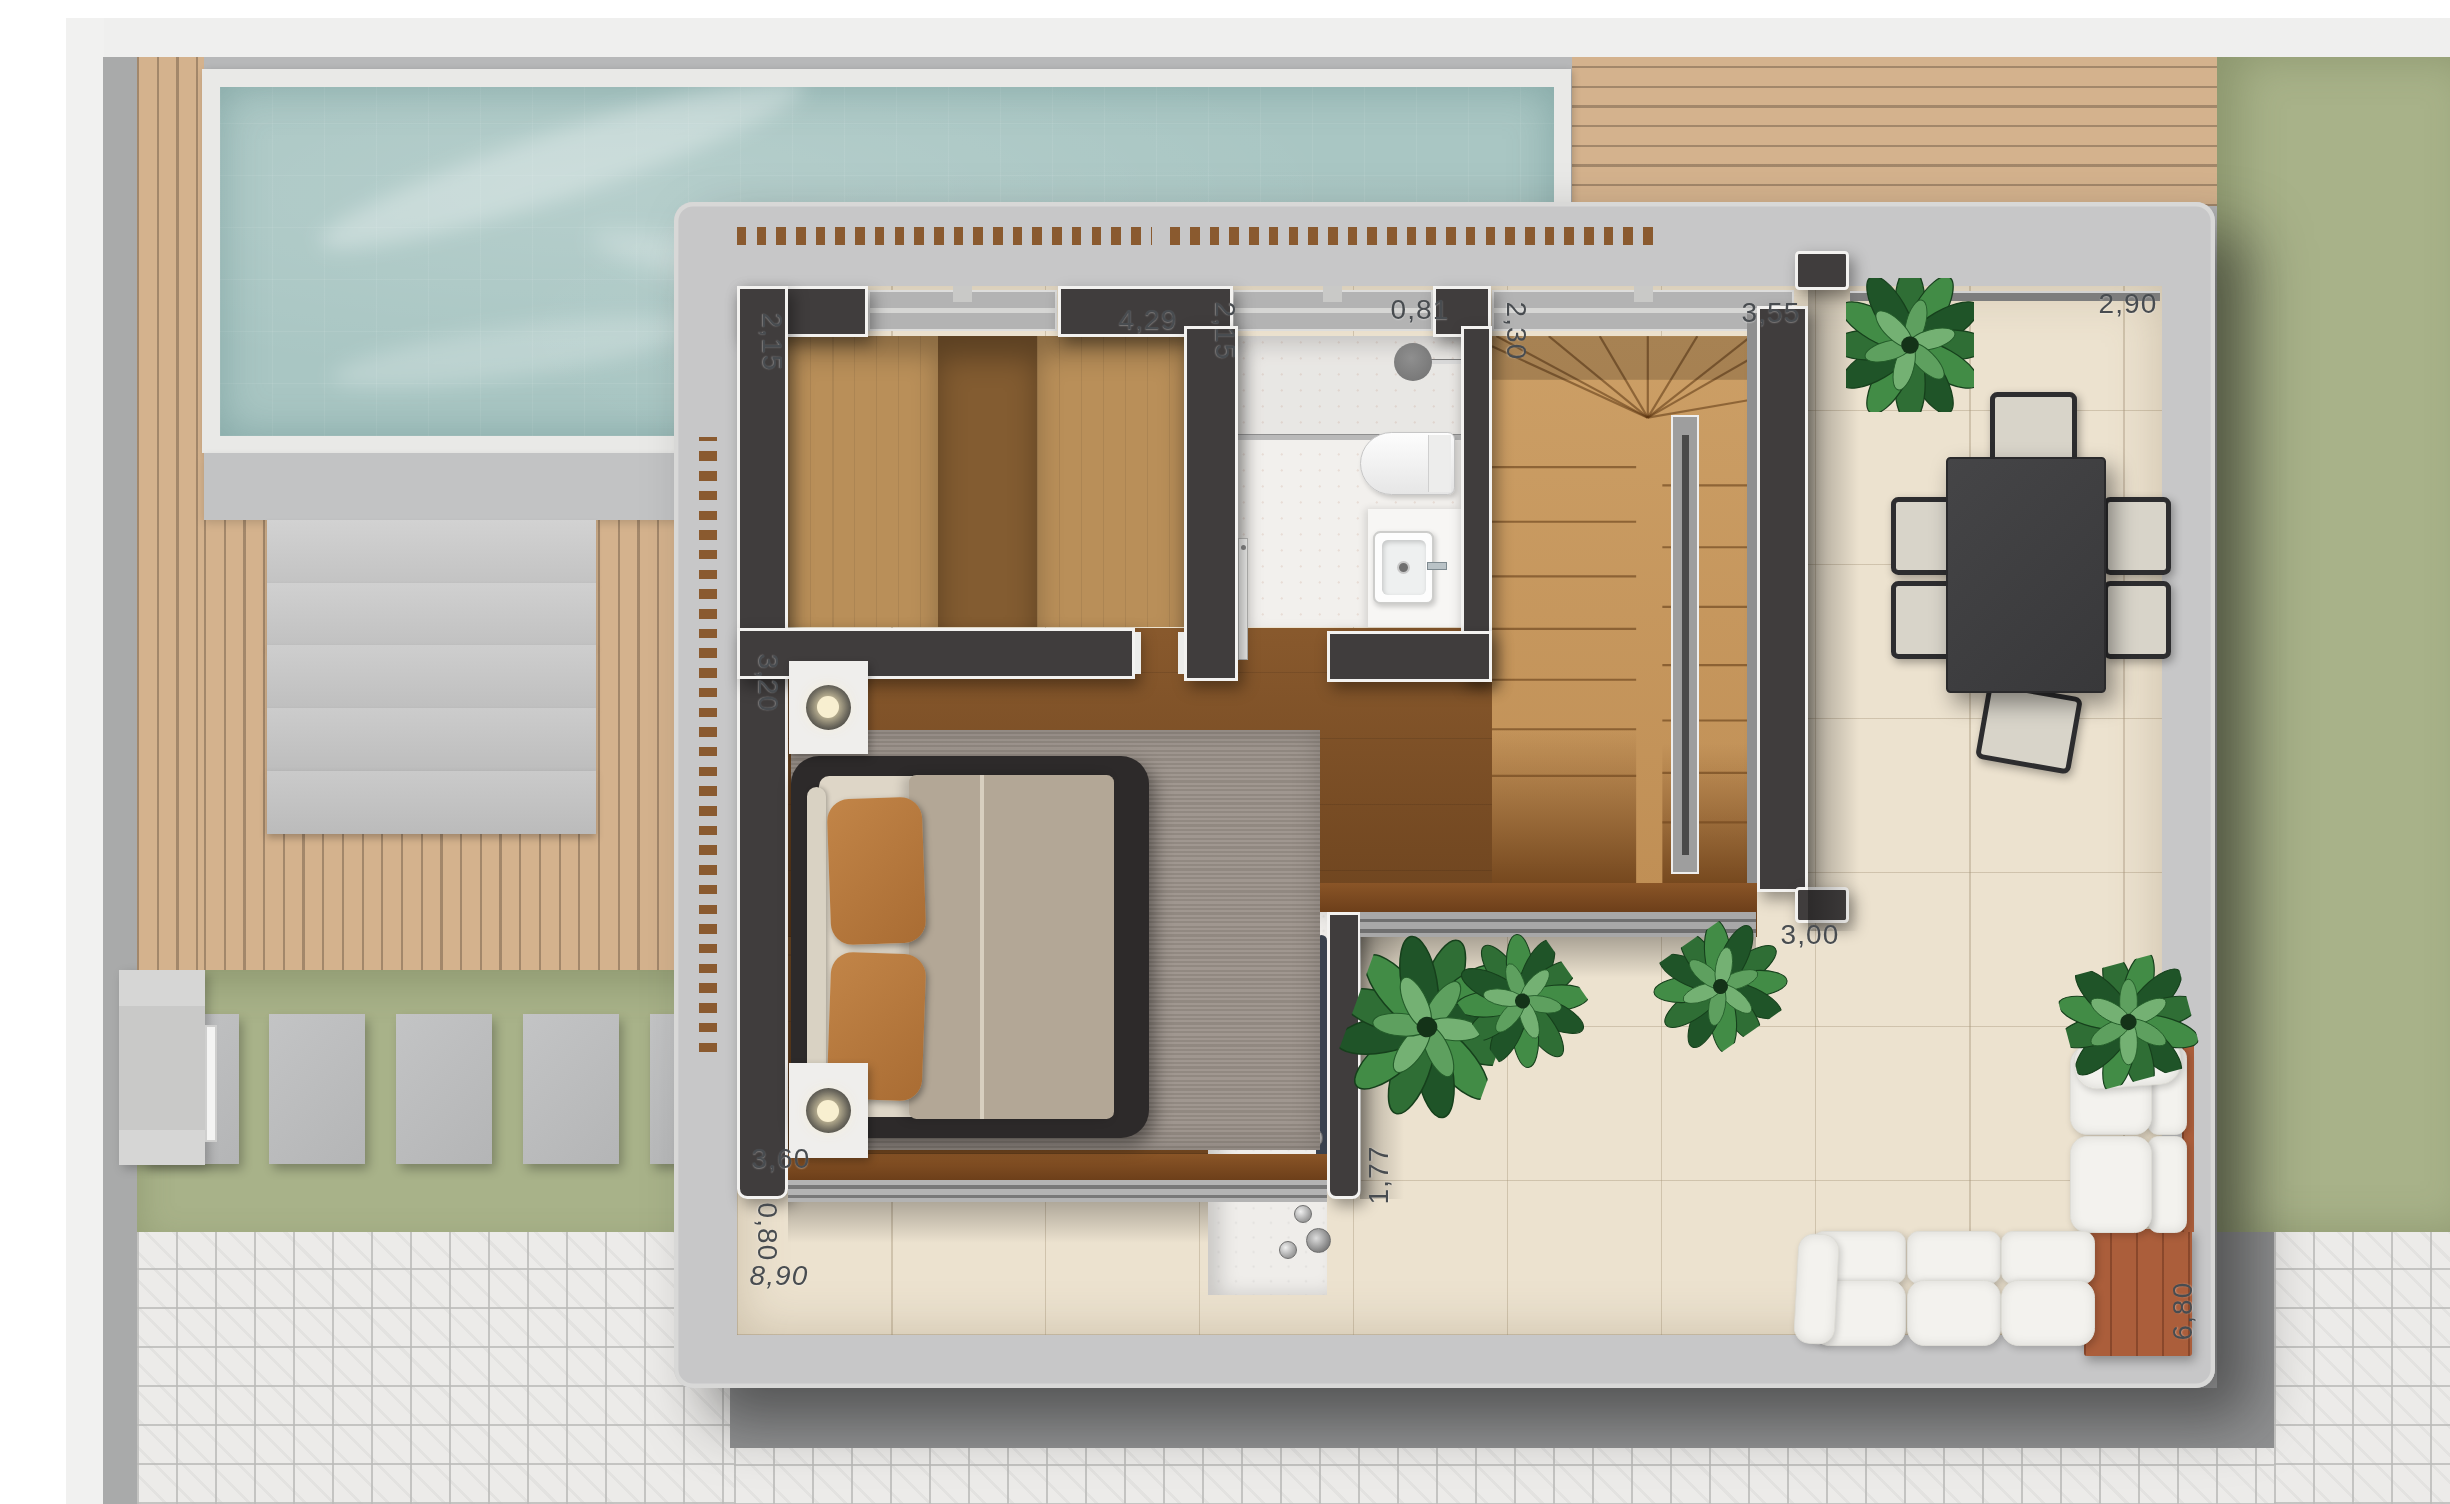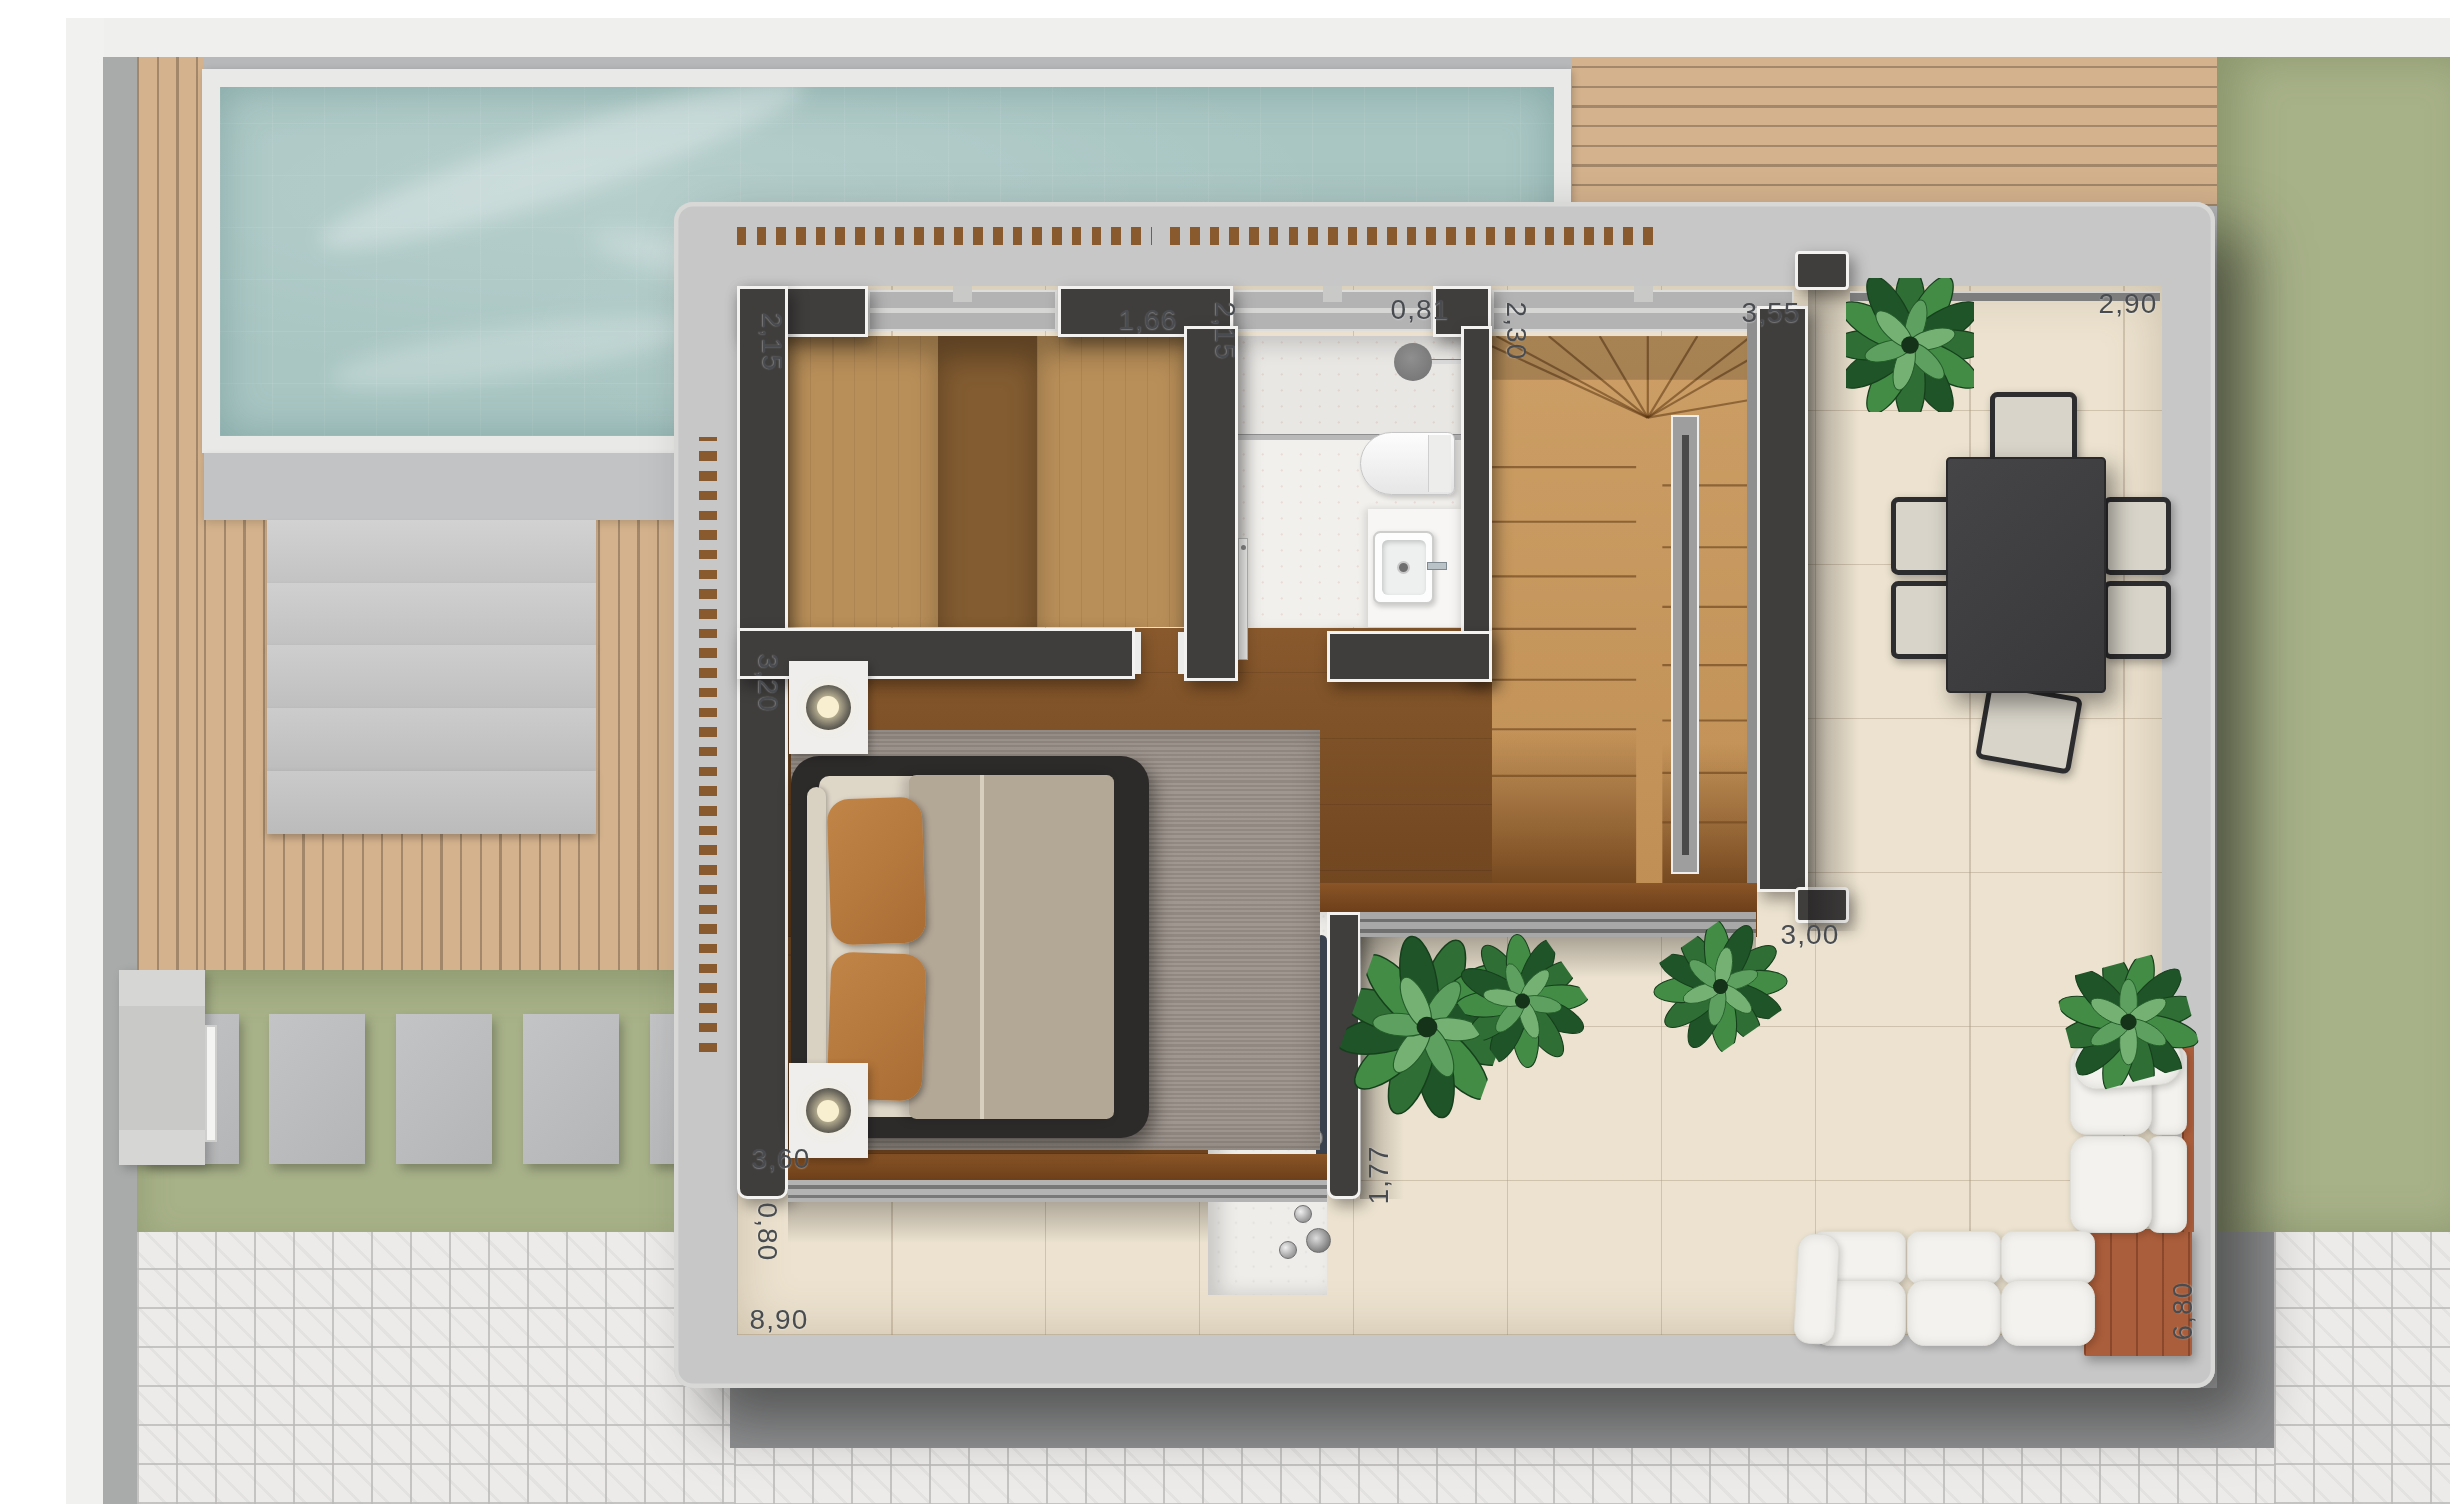--- a/index.html
+++ b/index.html
@@ -309,28 +309,28 @@
       <use href="#plant"></use>
     </svg>
   <svg class="abs" viewBox="-40 -40 80 80" style="left:1666px;top:919px;width:109px;height:135px;z-index:45;transform:rotate(55deg);">
       <use href="#plant"></use>
     </svg>
   <svg class="abs" viewBox="-40 -40 80 80" style="left:2066px;top:963px;width:125px;height:118px;z-index:46;transform:rotate(-15deg);">
       <use href="#plant"></use>
     </svg>
 
   <span class="dim v90" style="left:772px;top:342px;">2,15</span>
-  <span class="dim" style="left:1148px;top:320px;">1,66</span>
+  <span class="dim" style="left:1148px;top:320px;">4,29</span>
   <span class="dim v90" style="left:1225px;top:331px;">2,15</span>
   <span class="dim" style="left:1420px;top:310px;">0,81</span>
   <span class="dim v90" style="left:1516px;top:331px;">2,30</span>
   <span class="dim" style="left:1771px;top:313px;">3,55</span>
   <span class="dim" style="left:2128px;top:304px;">2,90</span>
   <span class="dim v90" style="left:768px;top:683px;">3,20</span>
   <span class="dim" style="left:1810px;top:935px;">3,00</span>
   <span class="dim" style="left:781px;top:1159px;">3,60</span>
   <span class="dim vm90" style="left:1379px;top:1175px;">1,77</span>
   <span class="dim v90" style="left:767px;top:1232px;">0,80</span>
-  <span class="dim" style="left:779px;top:1320px;">8,90</span>
+  <span class="dim" style="left:779px;top:1276px;font-style:italic;">8,90</span>
   <span class="dim vm90" style="left:2183px;top:1311px;">6,80</span>
 
 </div>
 
 
 </body></html>

